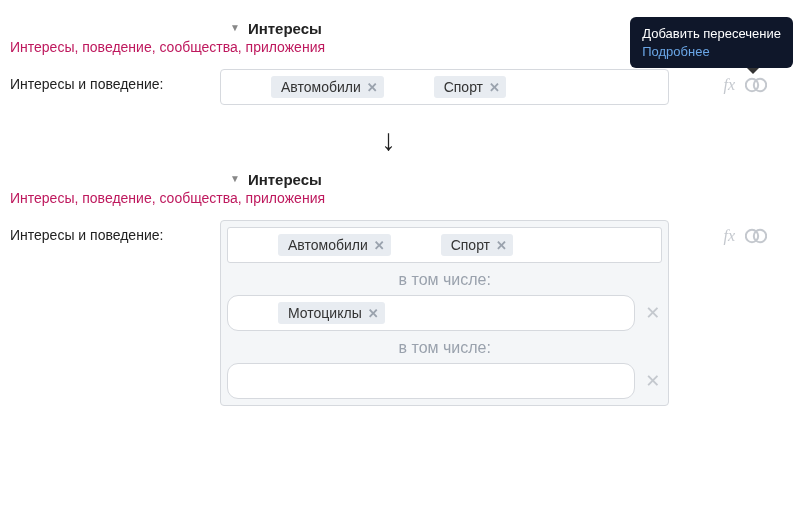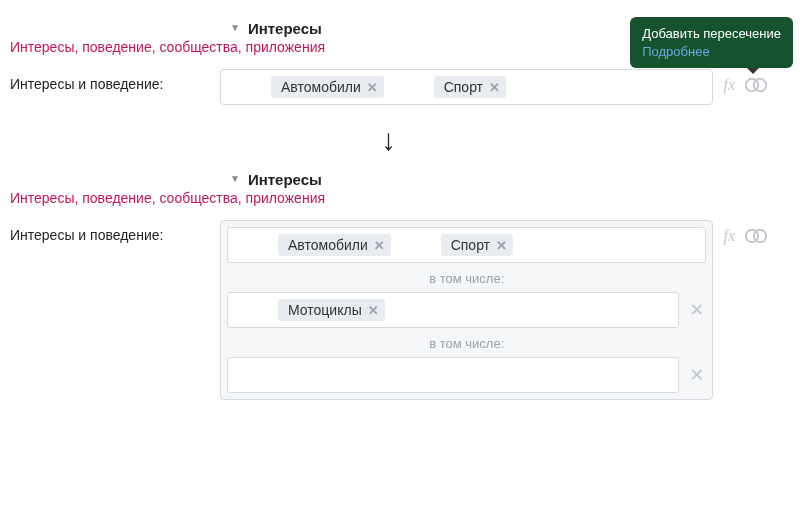--- a/index.html
+++ b/index.html
@@ -79,33 +79,34 @@
     font-weight: bold;
     cursor: pointer;
     line-height: 1;
   }
   .side-icons {
     display: flex;
     align-items: center;
     gap: 10px;
     padding-top: 7px;
     color: #c4c8ce;
+    margin-left: 44px;
   }
   .fx {
     font-style: italic;
     font-size: 16px;
     font-family: Georgia, serif;
     cursor: pointer;
   }
   .intersect-icon svg { display: block; }
   .tooltip {
     position: absolute;
     right: -26px;
     top: -52px;
-    background: #14532d;
+    background: #0f172a;
     color: #fff;
     border-radius: 6px;
     padding: 8px 12px;
     font-size: 13px;
     line-height: 1.35;
     white-space: nowrap;
   }
   .tooltip a { color: #6aa6e6; text-decoration: none; }
   .tooltip::after {
     content: "";
@@ -136,29 +137,29 @@
     min-height: 36px;
     padding: 4px 6px;
     display: flex;
     flex-wrap: wrap;
     gap: 6px;
     align-items: center;
   }
   .seg-caption {
     text-align: center;
     color: #9aa2ad;
-    font-size: 13px;
+    font-size: 16px;
     padding: 8px 0 6px;
   }
   .seg-row {
     display: flex;
     align-items: center;
     gap: 8px;
   }
-  .seg-row .seg-inner { flex: 1; }
+  .seg-row .seg-inner { flex: 1; border-radius: 11px; }
   .row-x {
     color: #c4c8ce;
     font-size: 18px;
     cursor: pointer;
     padding: 0 2px;
   }
 </style>
 </head>
 <body>
 

